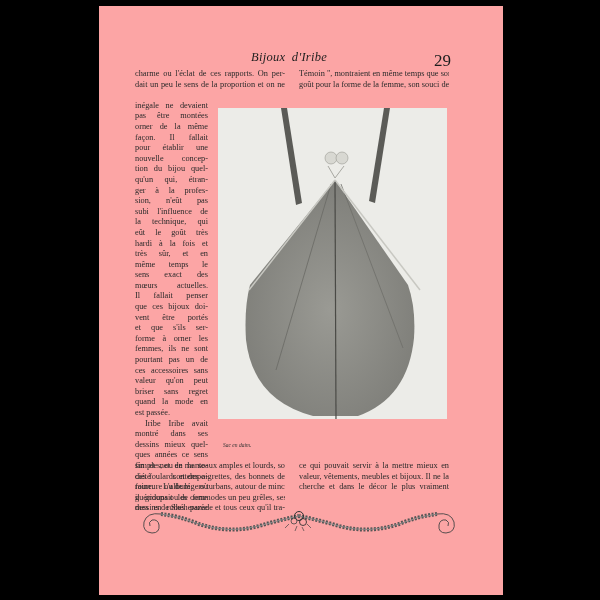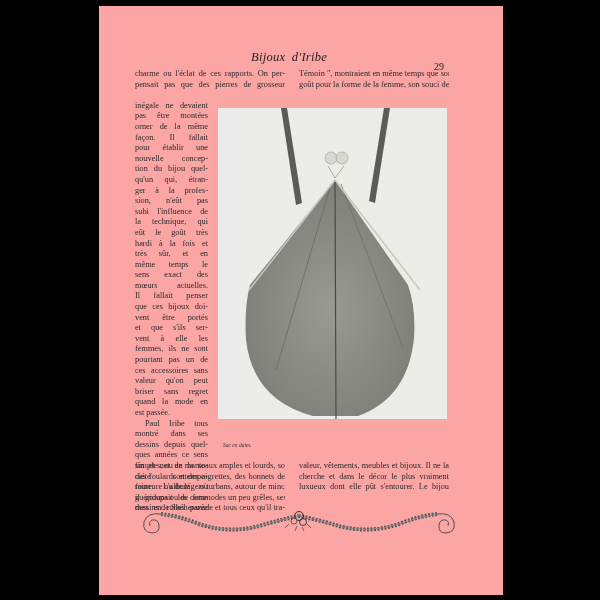--- a/index.html
+++ b/index.html
@@ -12,22 +12,22 @@
     background: #fca5a5;
   }
   .running-head {
     position: absolute; top: 44px; left: 0; width: 100%; height: 16px;
   }
   .running-title {
     position: absolute; left: 152px; top: 0;
     font-style: italic; font-size: 12.5px; color: #1e1e1e; letter-spacing: 0.3px; word-spacing: 3px;
   }
   .page-number {
-    position: absolute; left: 335px; top: 11px;
-    font-size: 10px; color: #1e1e1e; font-family: Liberation Serif, serif;
+    position: absolute; left: 335px; top: 1px;
+    font-size: 17px; color: #1e1e1e; font-family: Liberation Serif, serif;
   }
   .text {
     font-size: 8.3px; line-height: 10.6px; color: #2a2a2a; text-align: justify;
   }
   .line { display: block; white-space: nowrap; text-align: justify; text-align-last: justify; height: 10.6px; overflow: hidden; }
   .line.last { text-align-last: left; }
   .col-top-left { position: absolute; left: 36px; top: 63px; width: 150px; font-family: Liberation Serif, serif; }
   .col-top-right { position: absolute; left: 200px; top: 63px; width: 150px; }
   .col-narrow { position: absolute; left: 36px; top: 94.8px; width: 73px; }
   .col-bottom-left { position: absolute; left: 36px; top: 455px; width: 150px; }
@@ -52,21 +52,21 @@
 
 <div class="page">
 
   <div class="running-head">
     <span class="running-title">Bijoux  d'Iribe</span>
     <span class="page-number">29</span>
   </div>
 
   <div class="text col-top-left">
     <span class="line">charme ou l'éclat de ces rapports. On per-</span>
-    <span class="line">pensait pas que des pierres de grosseur</span>
+    <span class="line">dait un peu le sens de la proportion et on ne</span>
   </div>
 
   <div class="text col-top-right">
     <span class="line">Témoin ", montraient en même temps que son</span>
     <span class="line">goût pour la forme de la femme, son souci de</span>
   </div>
 
   <div class="text col-narrow">
     <span class="line">inégale ne devaient</span>
     <span class="line">pas être montées</span>
@@ -83,31 +83,31 @@
     <span class="line">eût le goût très</span>
     <span class="line">hardi à la fois et</span>
     <span class="line">très sûr, et en</span>
     <span class="line">même temps le</span>
     <span class="line">sens exact des</span>
     <span class="line">mœurs actuelles.</span>
     <span class="line">Il fallait penser</span>
     <span class="line">que ces bijoux doi-</span>
     <span class="line">vent être portés</span>
     <span class="line">et que s'ils ser-</span>
-    <span class="line">vent à elle les</span>
+    <span class="line">forme à orner les</span>
     <span class="line">femmes, ils ne sont</span>
     <span class="line">pourtant pas un de</span>
     <span class="line">ces accessoires sans</span>
     <span class="line">valeur qu'on peut</span>
     <span class="line">briser sans regret</span>
     <span class="line">quand la mode en</span>
     <span class="line last">est passée.</span>
-    <span class="line indent">Paul Iribe tous</span>
+    <span class="line indent">Iribe Iribe avait</span>
     <span class="line">montré dans ses</span>
-    <span class="line">dessins depuis quel-</span>
+    <span class="line">dessins mieux quel-</span>
     <span class="line">ques années ce sens</span>
     <span class="line">fin et net de la so-</span>
     <span class="line">ciété contempo-</span>
     <span class="line">raine. L'album où</span>
     <span class="line">il groupait les fem-</span>
     <span class="line">mes en robes parée</span>
   </div>
 
   <div class="photo">
     <svg viewBox="0 0 229 311" preserveAspectRatio="none">
@@ -142,23 +142,23 @@
 
   <div class="text col-bottom-left">
     <span class="line">simples, ou en manteaux amples et lourds, sous</span>
     <span class="line">des foulards et des aigrettes, des bonnets de</span>
     <span class="line">fourrure ou de légers turbans, autour de minces</span>
     <span class="line">guéridons ou de commodes un peu grêles, ses</span>
     <span class="line">dessins de Shéherazade et tous ceux qu'il tra-</span>
   </div>
 
   <div class="text col-bottom-right">
+    <span class="line">ce qui pouvait servir à la mettre mieux en</span>
     <span class="line">valeur, vêtements, meubles et bijoux. Il ne la</span>
     <span class="line">cherche et dans le décor le plus vraiment</span>
-    <span class="line">luxueux dont elle pût s'entourer. Le bijou</span>
   </div>
 
   <div class="ornament">
     <svg viewBox="0 0 320 34">
 
       <path d="M22 8 Q8 6 5 16 Q3 26 13 27 Q21 27 20 19 Q19 13 13 14 Q9 16 11 20" stroke="#444" stroke-width="0.9" fill="none"></path>
 
       <path d="M298 8 Q312 6 315 16 Q317 26 307 27 Q299 27 300 19 Q301 13 307 14 Q311 16 309 20" stroke="#444" stroke-width="0.9" fill="none"></path>
 
       <path d="M22 8 Q40 10 60 18 Q90 28 120 20 Q140 14 160 10" stroke="#555" stroke-width="4" fill="none" stroke-dasharray="2 1.5"></path>

